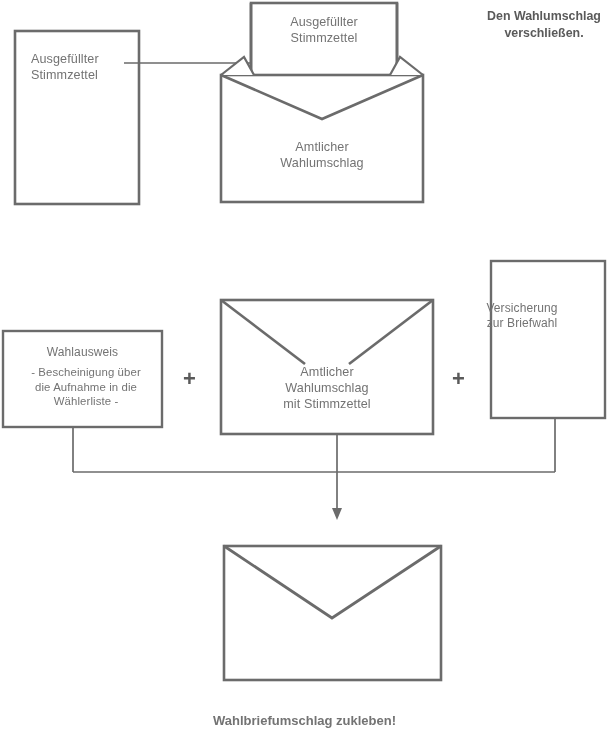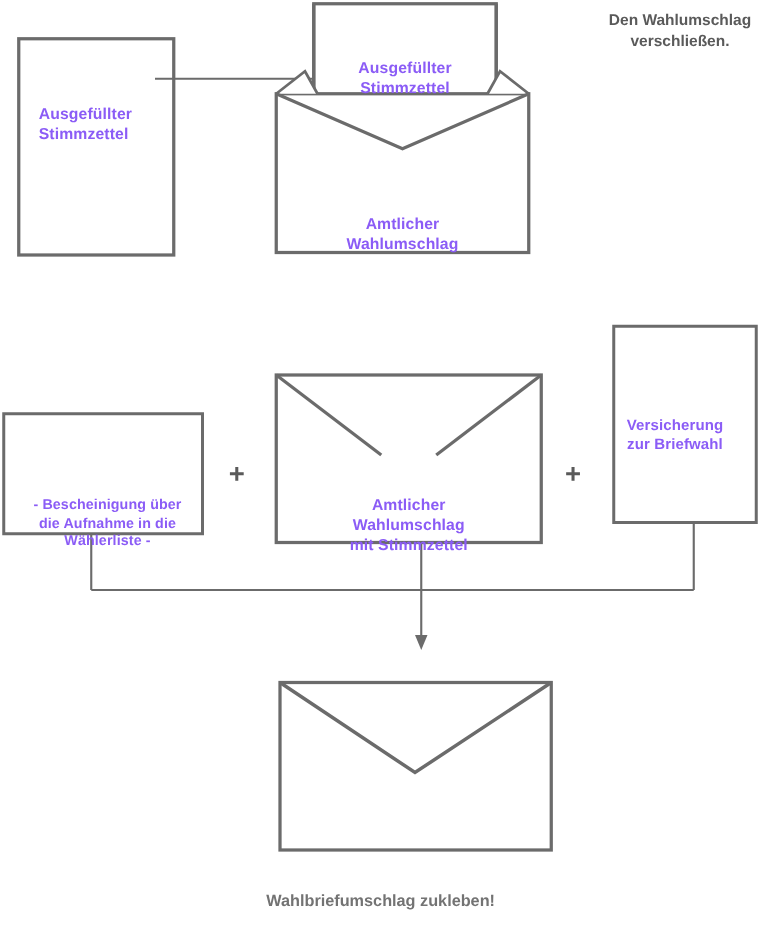--- a/index.html
+++ b/index.html
@@ -22,26 +22,25 @@
     position: absolute;
     left: 0;
     top: 0;
     width: 609px;
     height: 740px;
     pointer-events: none;
   }
   .lbl {
     position: absolute;
     text-align: center;
-    font-weight: bold;
-    color: #8b5cf6;
+    font-weight: normal;
+    color: #737373;
     line-height: 1.28;
     letter-spacing: 0.1px;
     white-space: pre-line;
-    margin-top: 32px;
   }
   .t13 { font-size: 12.6px; }
   .t12 { font-size: 12px; }
   .t11 { font-size: 11.4px; }
   .left-label {
     text-align: left;
   }
   .plus {
     position: absolute;
     font-size: 22px;
@@ -117,31 +116,32 @@
 
   <div class="lbl t13" style="left:251px; top:14px; width:146px;">Ausgefüllter
 Stimmzettel</div>
 
   <div class="lbl t13" style="left:221px; top:139px; width:202px;">Amtlicher
 Wahlumschlag</div>
 
   <div class="note-tr" style="left:480px; top:8px; width:128px;text-align:center;">Den Wahlumschlag
 verschließen.</div>
 
+  <div class="lbl t12" style="left:3px; top:345px; width:159px;">Wahlausweis</div>
   <div class="lbl t11" style="left:3px; top:365px; width:166px;">- Bescheinigung über
 die Aufnahme in die
 Wählerliste -</div>
 
   <div class="plus" style="left:183px; top:368px;">+</div>
 
   <div class="lbl t13" style="left:221px; top:364px; width:212px;">Amtlicher
 Wahlumschlag
 mit Stimmzettel</div>
 
   <div class="plus" style="left:452px; top:368px;">+</div>
 
-  <div class="lbl t12" style="left:483px; top:301px; width:114px;">Versicherung
+  <div class="lbl t12" style="left:465px; top:301px; width:114px;">Versicherung
 zur Briefwahl</div>
 
 
   <div class="caption-bottom" style="top:713px;">Wahlbriefumschlag zukleben!</div>
 
 </div>
 
 </body></html>

